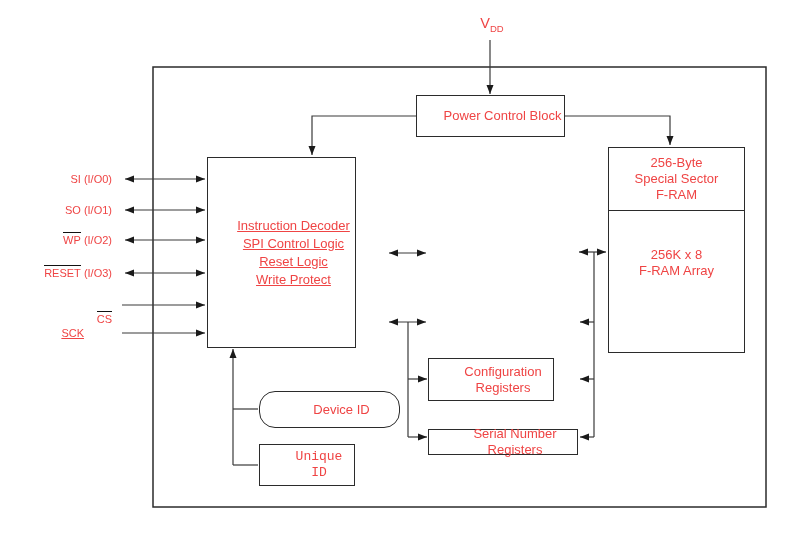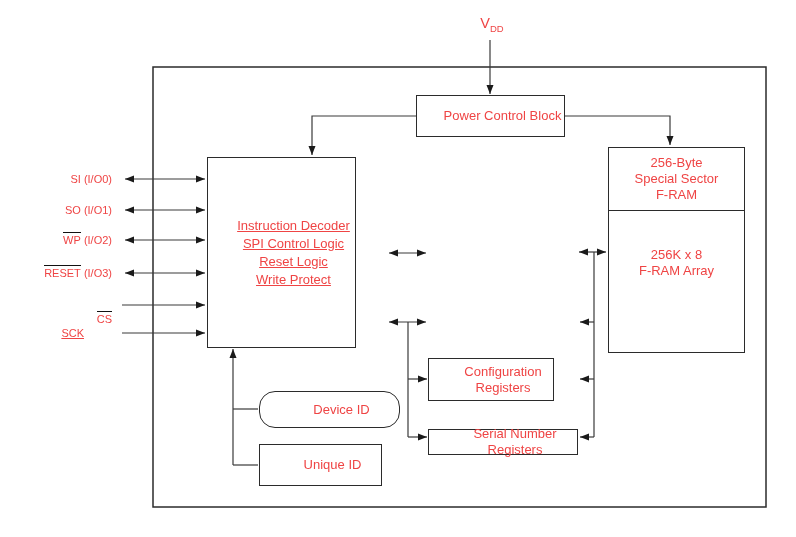--- a/index.html
+++ b/index.html
@@ -109,15 +109,15 @@
   <div class="framstack" style="left:608px; top:147px; width:137px; height:206px;">
     <div class="sector">256-Byte
 Special Sector
 F-RAM</div>
     <div class="array">256K x 8
 F-RAM Array</div>
   </div>
 
   <div class="box" style="left:259px; top:391px; width:141px; height:37px;border-radius:16px;">Device ID</div>
 
-  <div class="box" style="left:259px; top:444px; width:123px; height:42px;">Unique ID</div>
+  <div class="box" style="left:259px; top:444px; width:96px; height:42px;font-family:Liberation Mono, monospace;">Unique ID</div>
 
 </div>
 
 </body></html>

